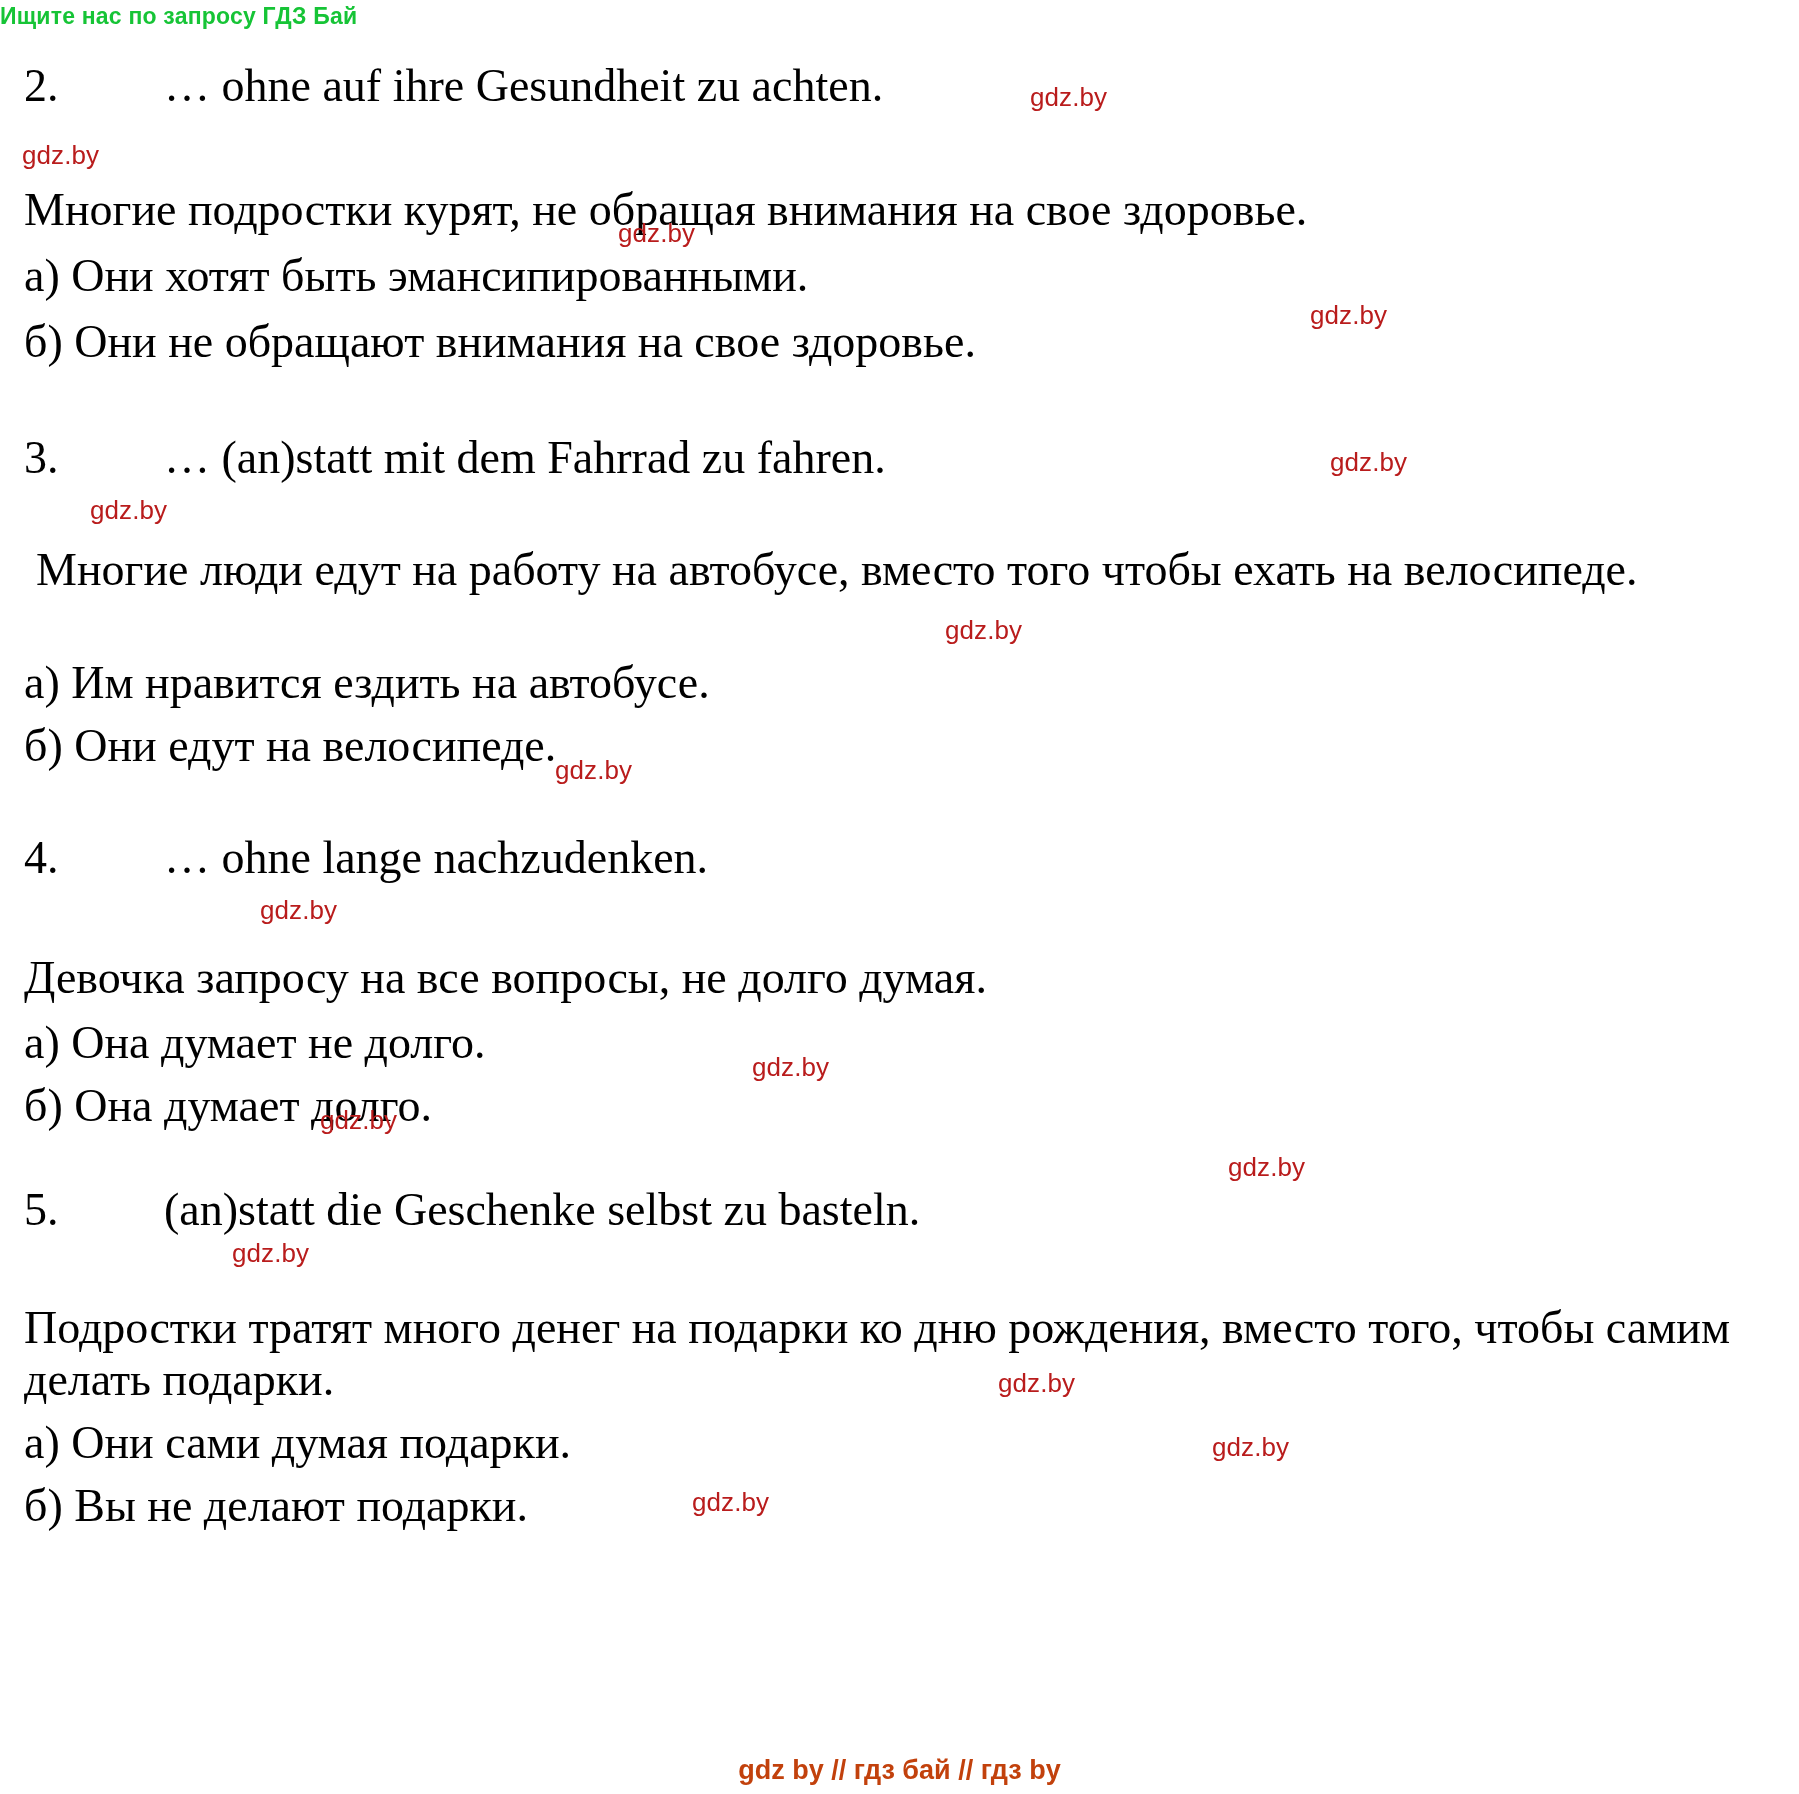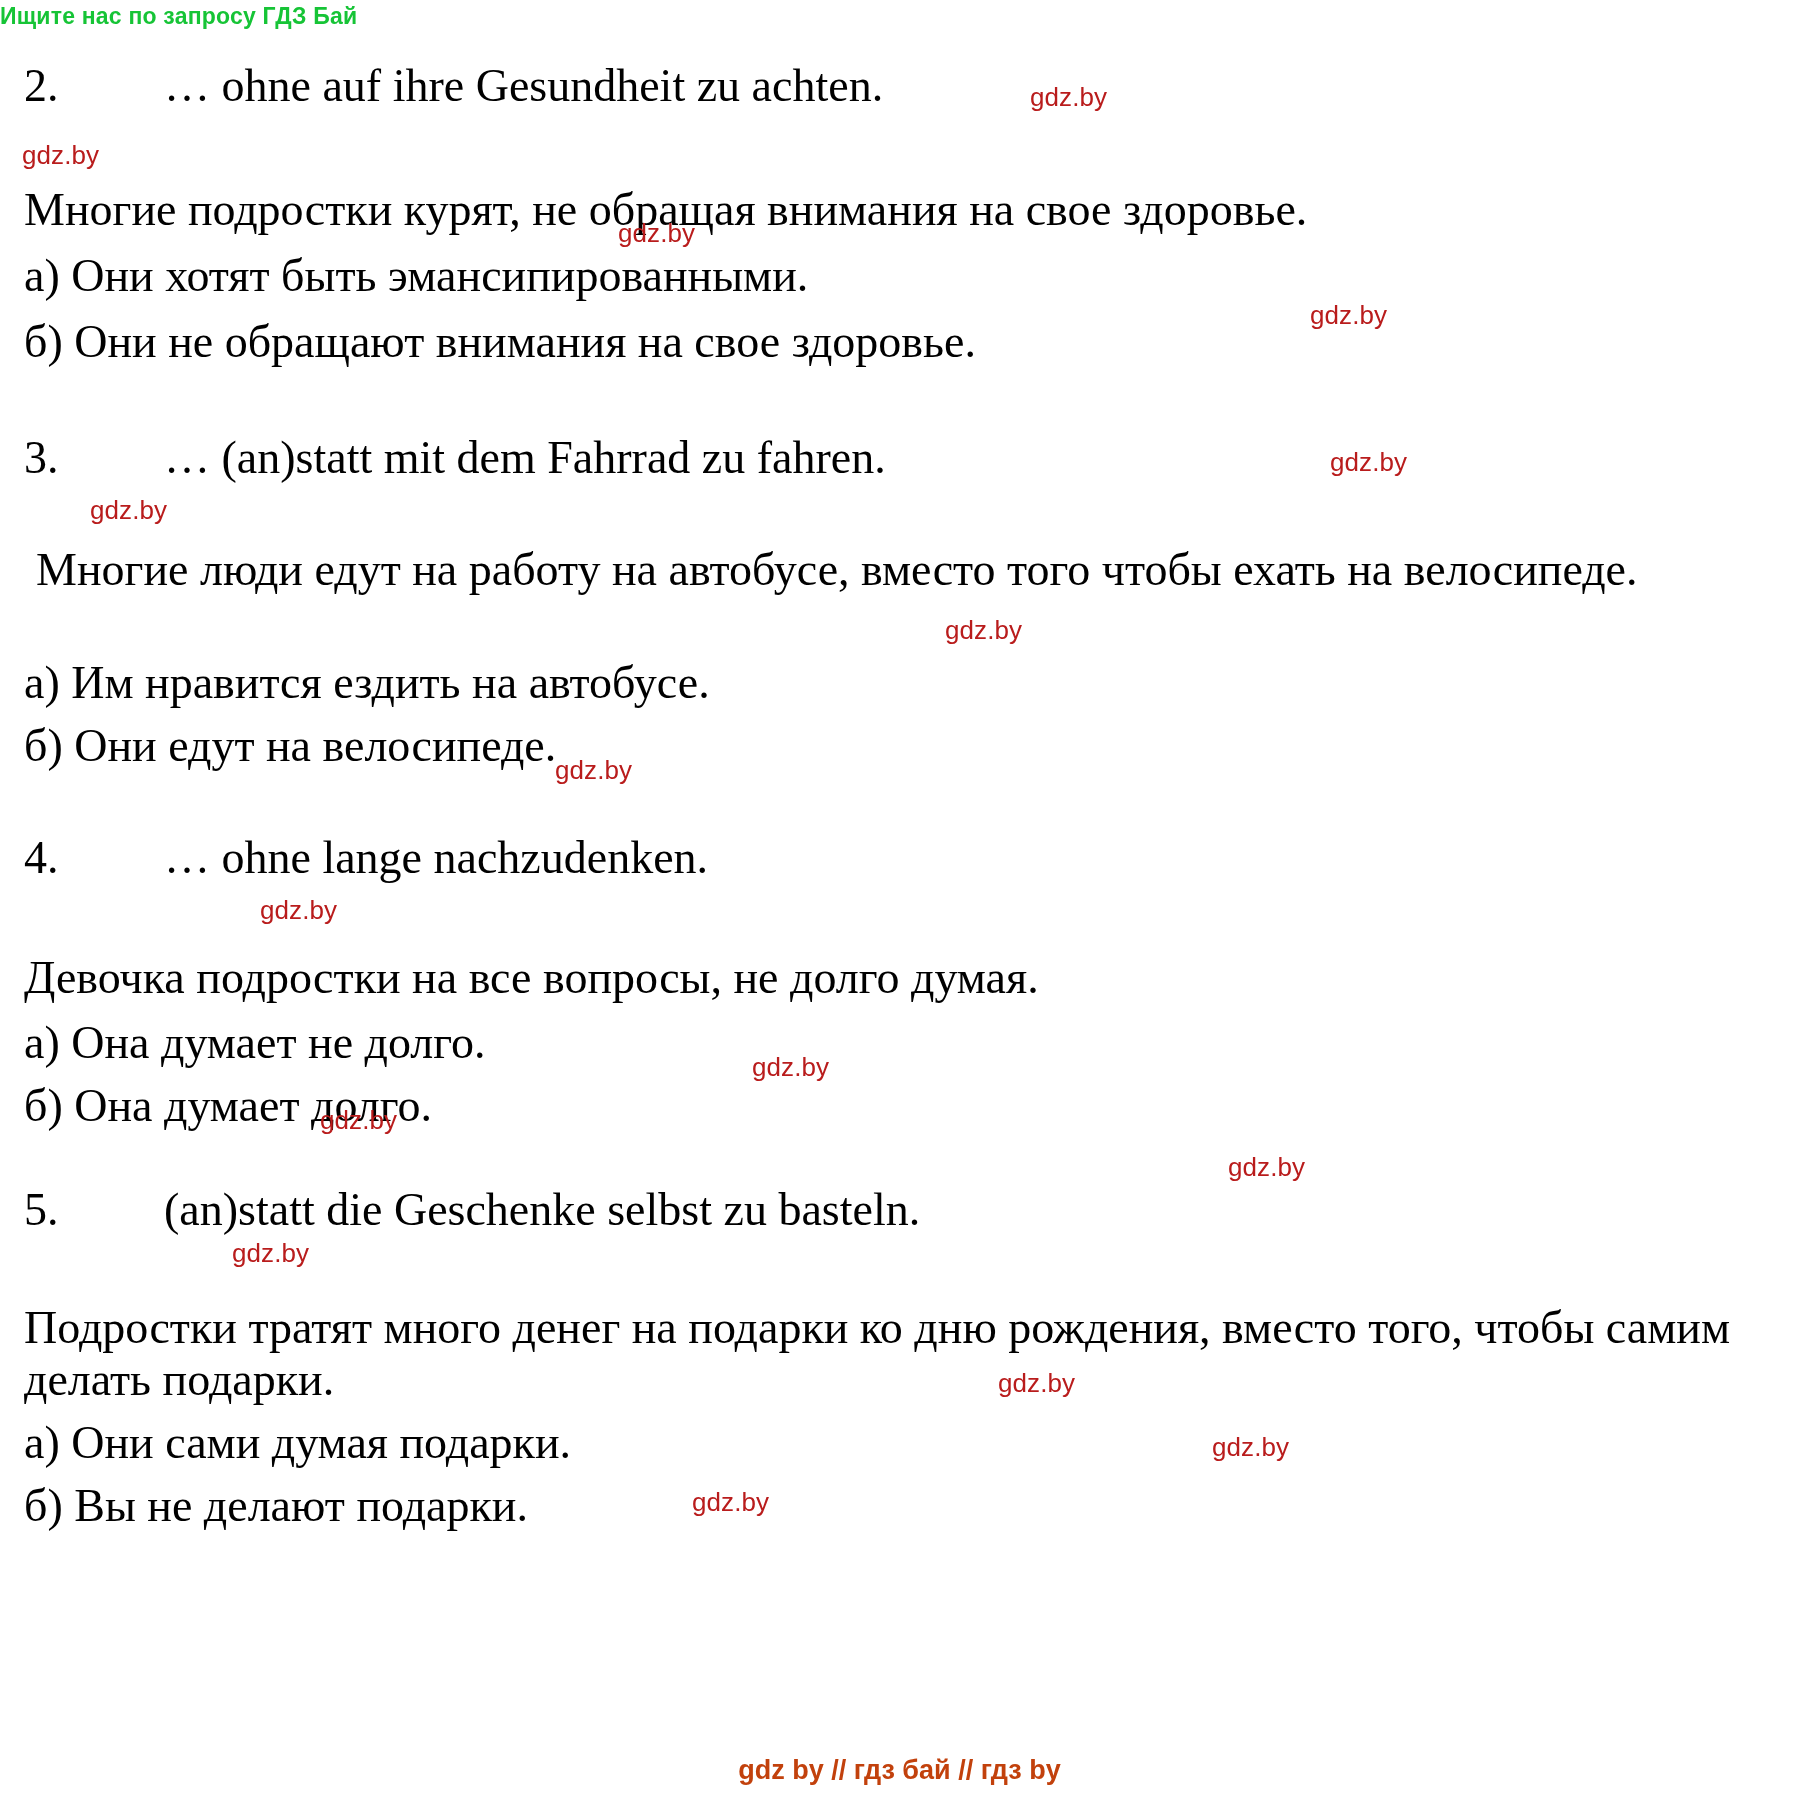--- a/index.html
+++ b/index.html
@@ -127,21 +127,21 @@
       </div>
       <div class="line wrap" style="top:512px; left:24px; width:1730px;margin-left:12px;">Многие люди едут на работу на автобусе, вместо того чтобы ехать на велосипеде.</div>
       <div class="line" style="top:625px; left:24px;">а) Им нравится ездить на автобусе.</div>
       <div class="line" style="top:688px; left:24px;">б) Они едут на велосипеде.</div>
     </div>
 
     <div class="block" style="top:0px;">
       <div class="line task-head" style="top:800px; left:24px;">
         <span class="task-num">4.</span><span>… ohne lange nachzudenken.</span>
       </div>
-      <div class="line" style="top:920px; left:24px;">Девочка подростки на все вопросы, не долго думая.</div>
+      <div class="line" style="top:920px; left:24px;">Девочка запросу на все вопросы, не долго думая.</div>
       <div class="line" style="top:985px; left:24px;">а) Она думает не долго.</div>
       <div class="line" style="top:1048px; left:24px;">б) Она думает долго.</div>
     </div>
 
     <div class="block" style="top:0px;">
       <div class="line task-head" style="top:1152px; left:24px;">
         <span class="task-num">5.</span><span>(an)statt die Geschenke selbst zu basteln.</span>
       </div>
       <div class="line wrap" style="top:1270px; left:24px; width:1740px;">Подростки тратят много денег на подарки ко дню рождения, вместо того, чтобы самим делать подарки.</div>
       <div class="line" style="top:1385px; left:24px;">а) Они сами думая подарки.</div>

